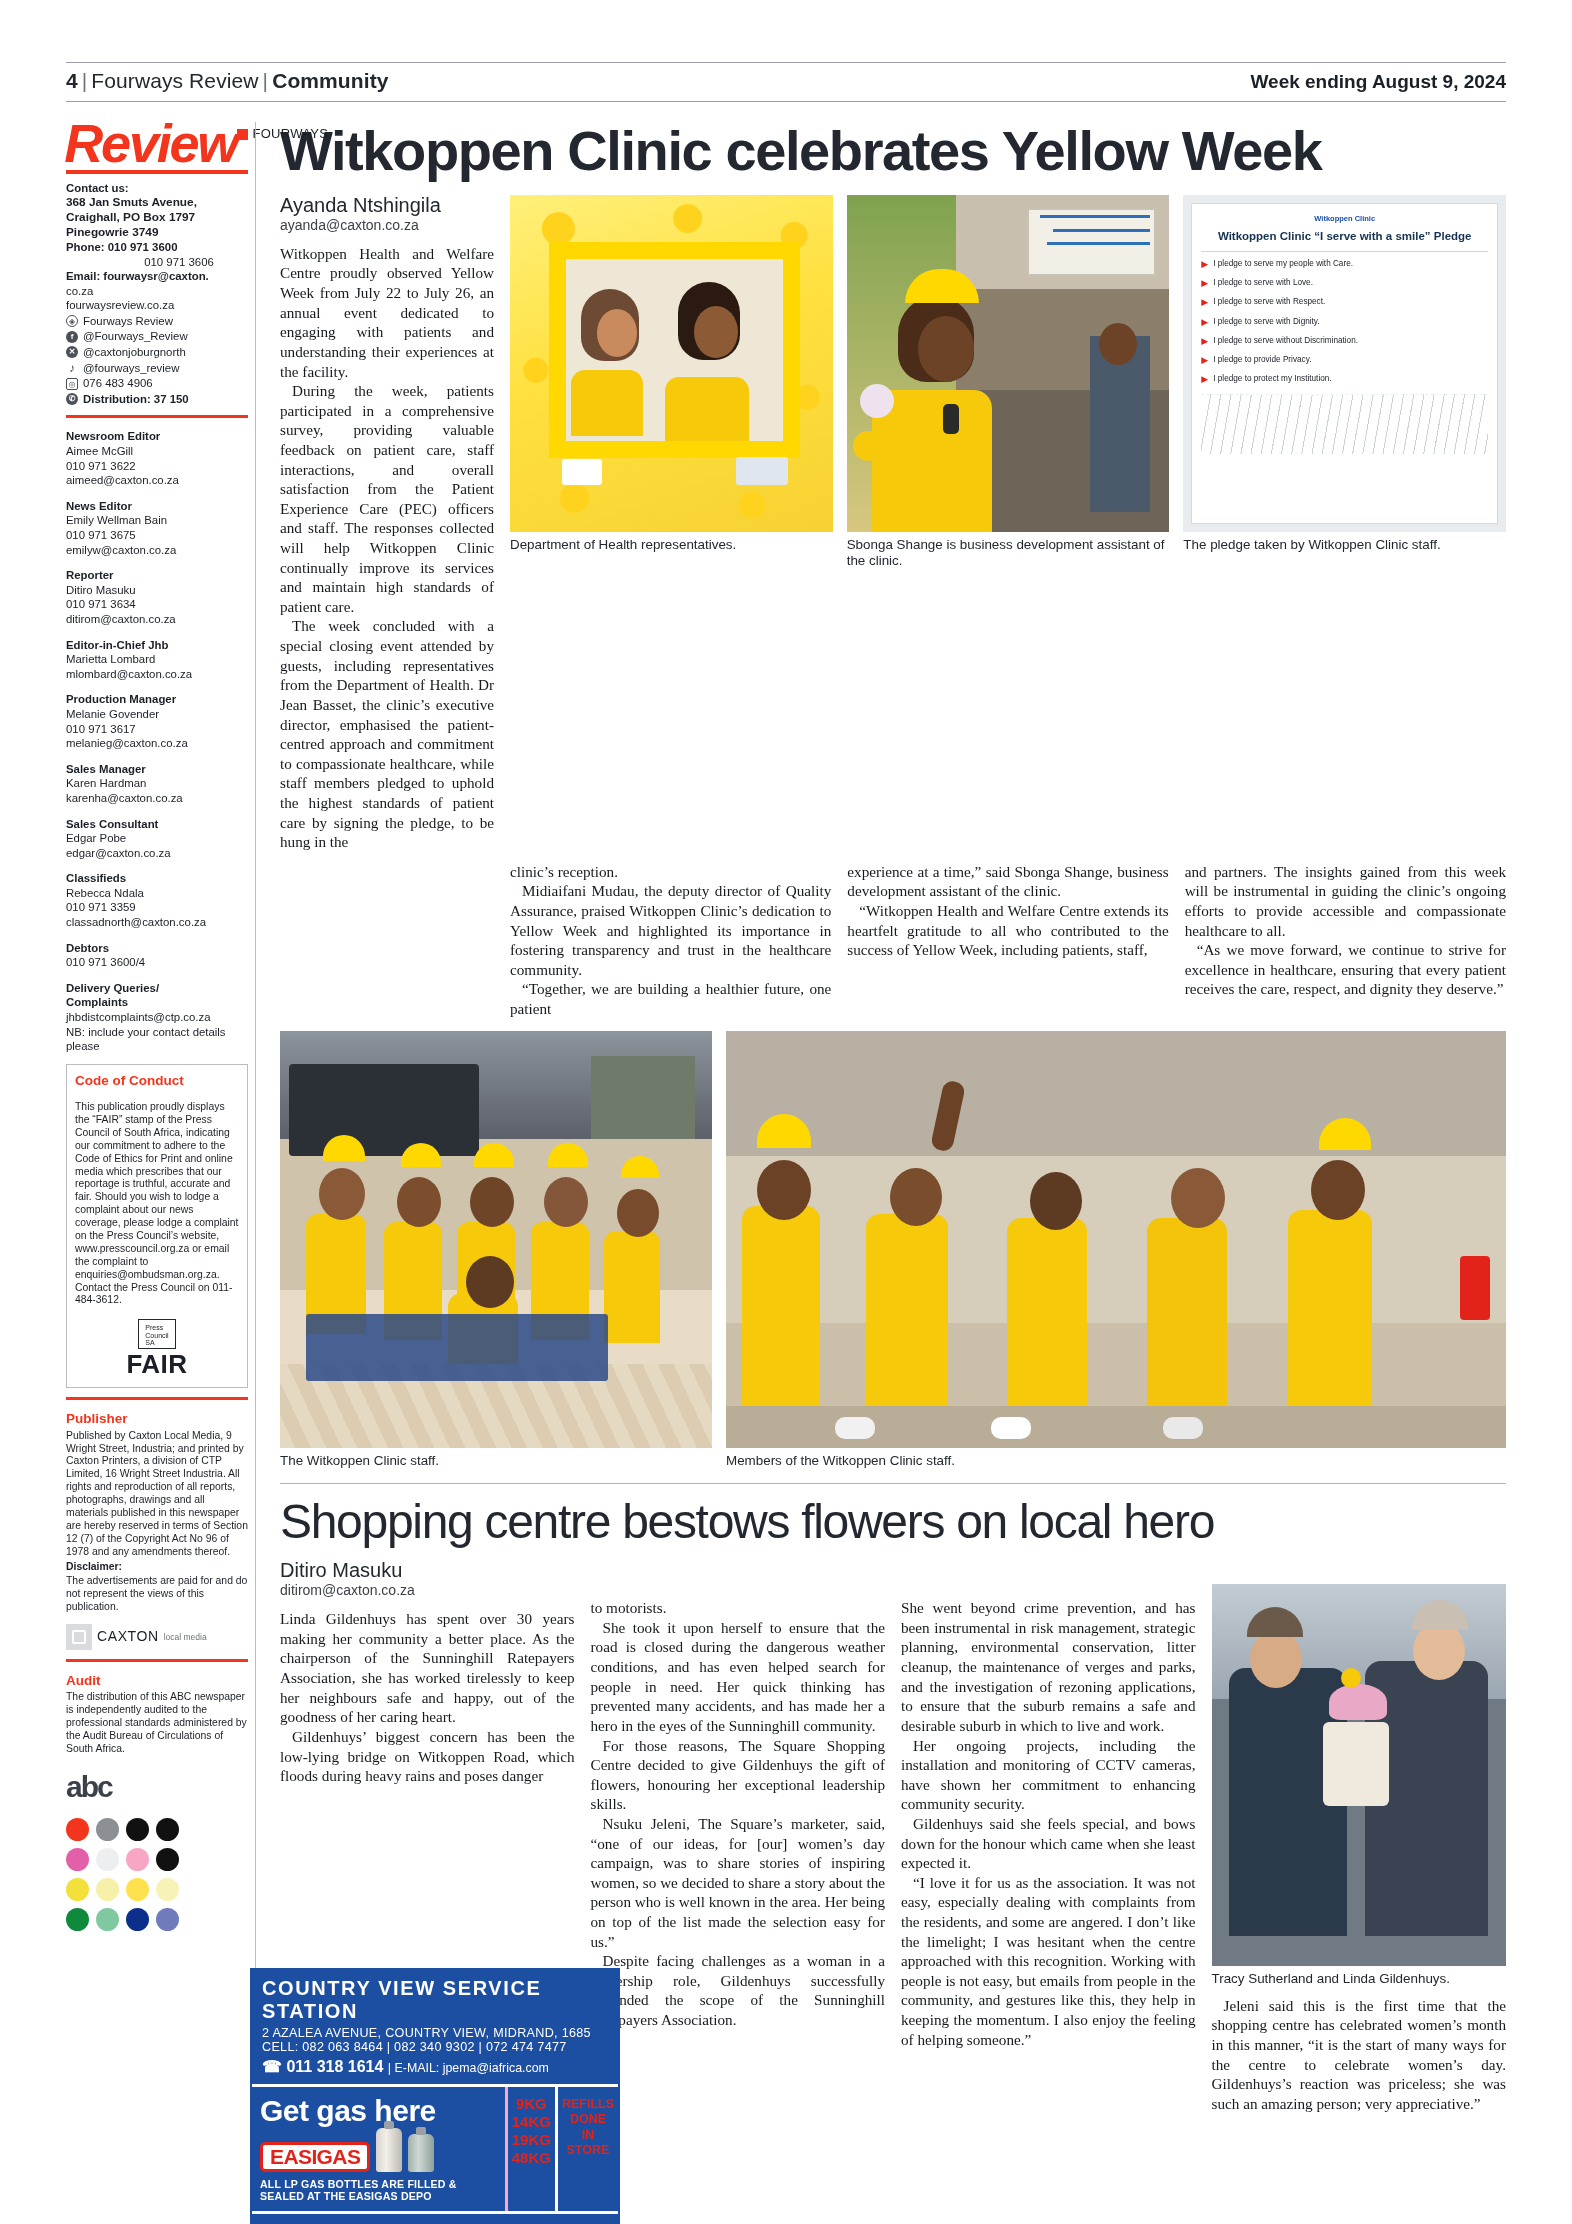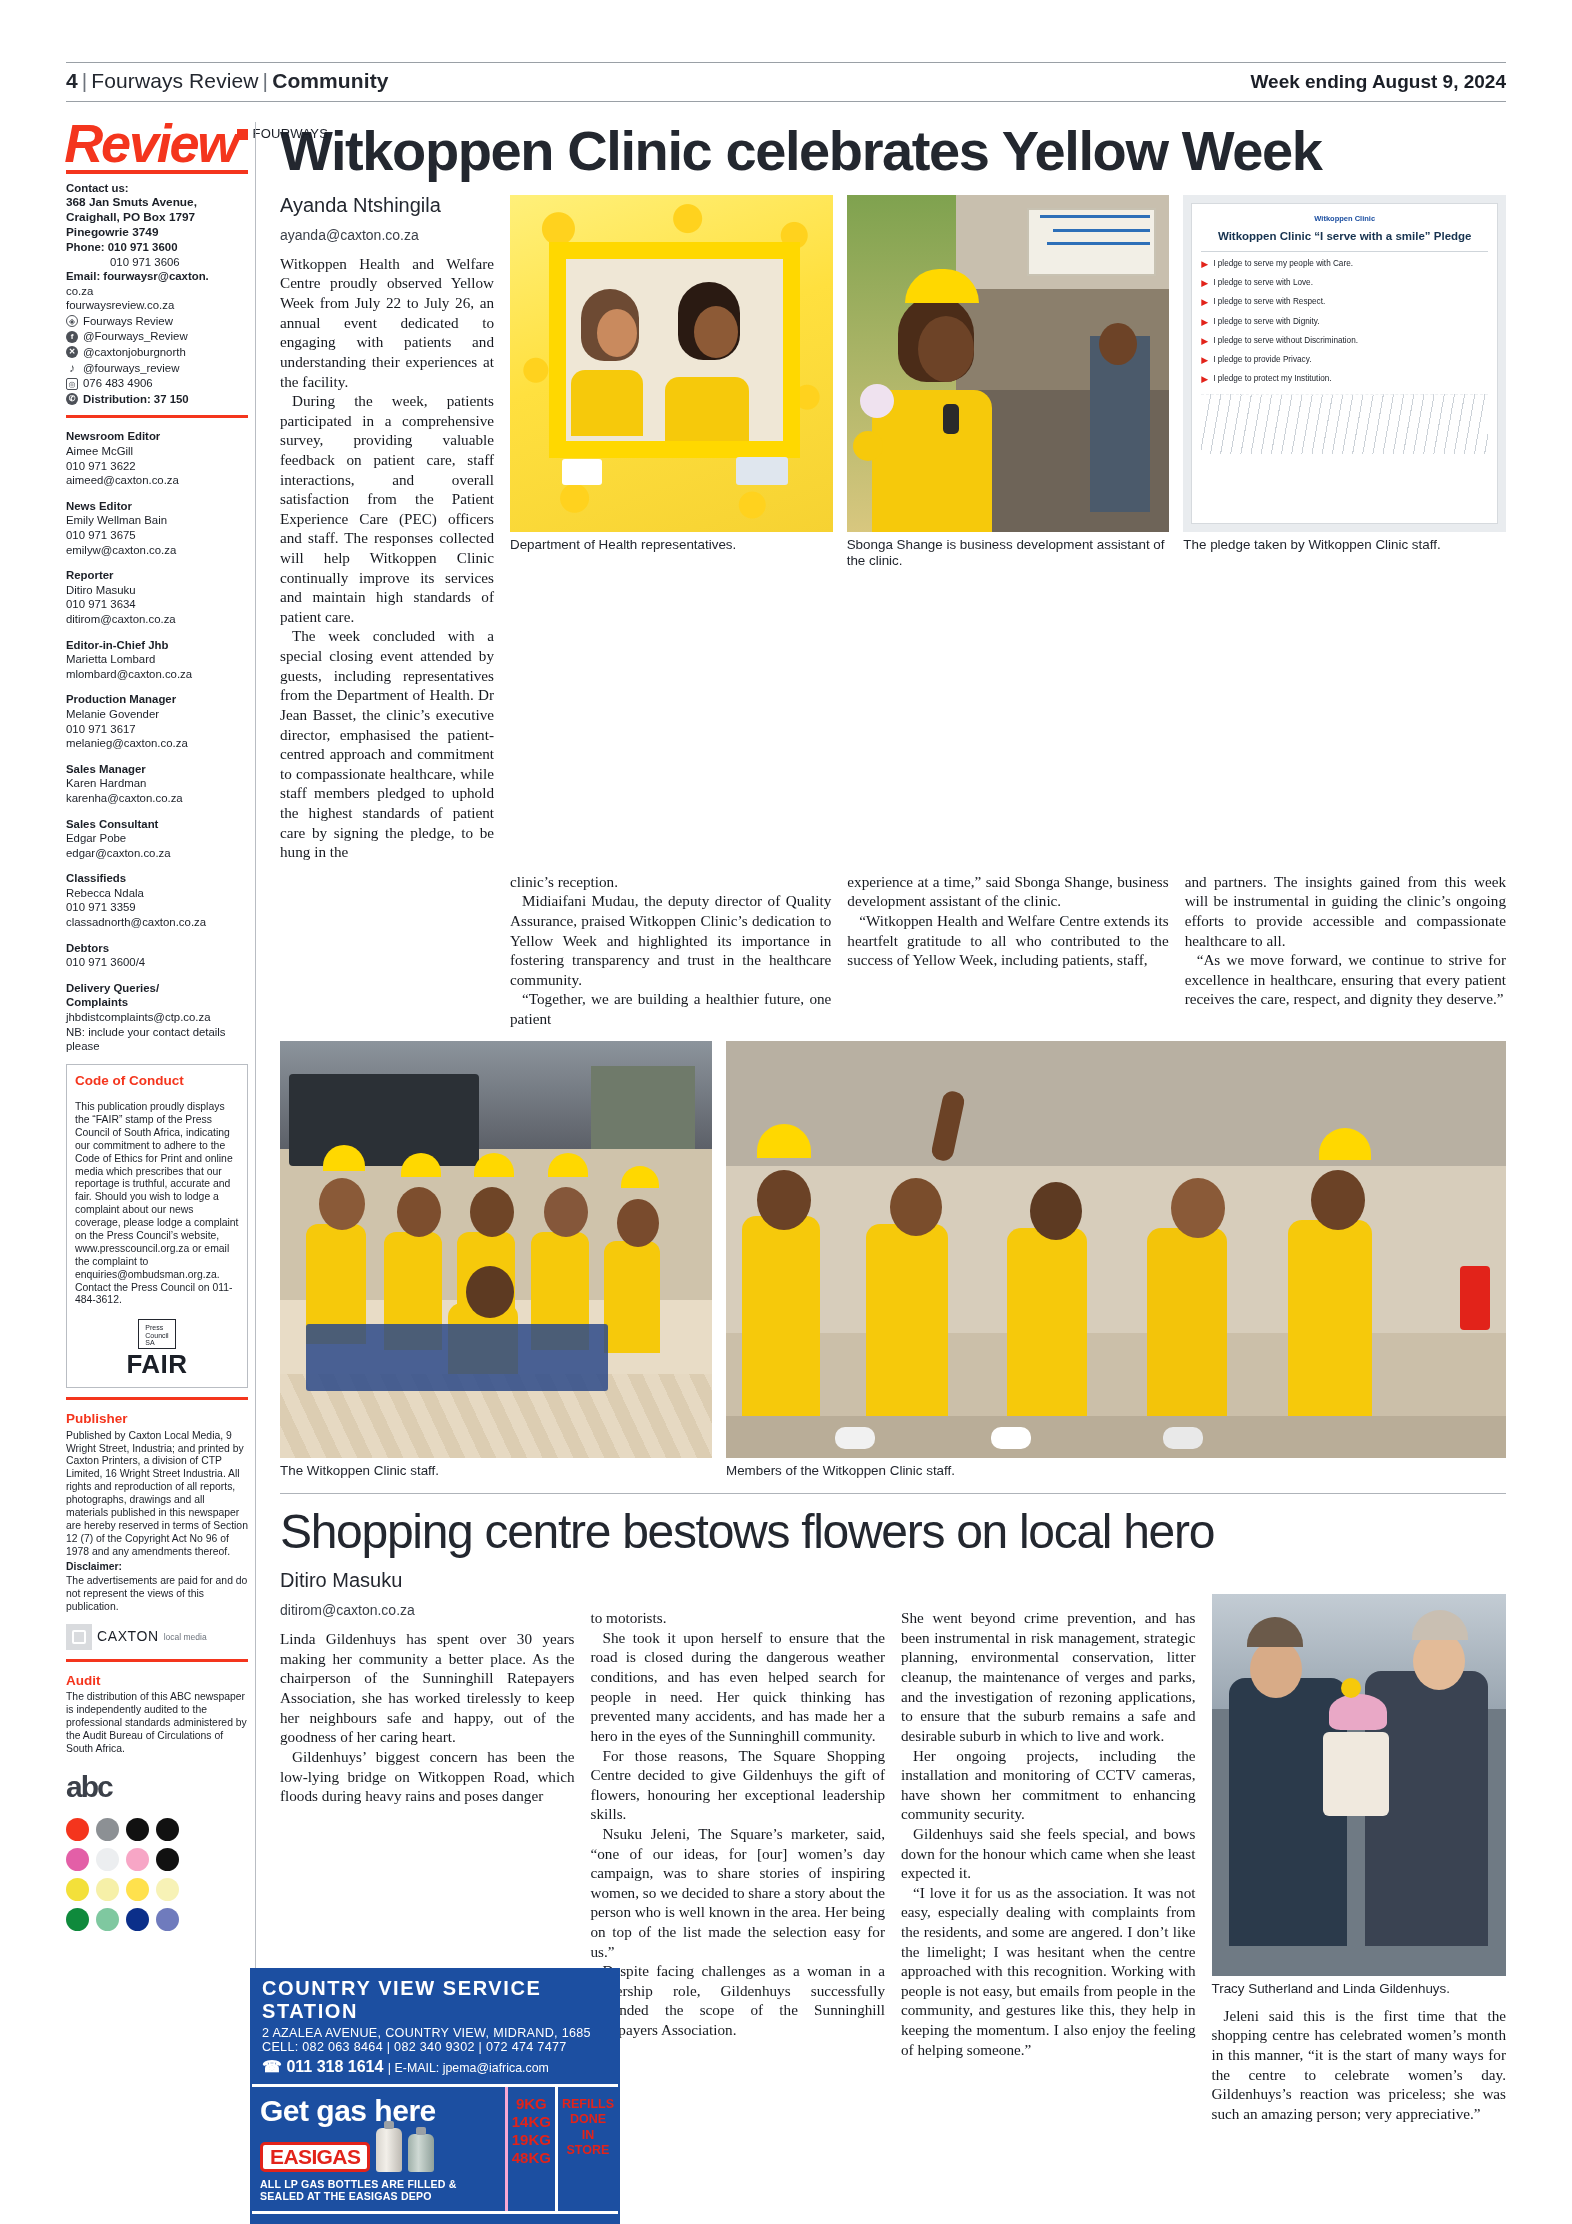--- a/index.html
+++ b/index.html
@@ -45,21 +45,21 @@
   .logo-rule { height: 4px; background: #f4351d; margin-top: 1px; }
 
   
   .rail { font-size: 11.4px; line-height: 1.28; color: #1b1f27; }
   .rail .lbl { font-weight: 700; }
   .rail .blk { margin-top: 11px; }
   .rail .contact-head { font-weight: 700; margin-top: 7px; }
   .rail .addr { font-weight: 700; font-size: 11.8px; line-height: 1.26; }
   .rail .phone-line { font-weight: 700; }
   .rail .phone-line span { font-weight: 700; }
-  .rail .indent { padding-left: 44px; }
+  .rail .indent { padding-left: 44px; text-align: center; }
   .social-row { display: flex; align-items: center; gap: 5px; margin-top: 1px; }
   .si {
     width: 12px; height: 12px; border-radius: 50%;
     background: #4c5057; color: #fff; font-size: 8px; line-height: 12px;
     text-align: center; flex: 0 0 12px; font-weight: 700;
   }
   .si.hollow { background: transparent; color: #4c5057; border: 1.2px solid #4c5057; font-weight: 400; }
   .si.sq { border-radius: 2px; }
   .red-rule { height: 3px; background: #f4351d; margin: 9px 0 8px; }
 
@@ -91,21 +91,21 @@
 
   
   .lead-head {
     font-size: 56px; font-weight: 700; line-height: .98; letter-spacing: -1.4px;
     color: #23272f; margin: 4px 0 16px;
   }
   .rule-hair { height: 1px; background: #aeb3b9; margin: 10px 0 12px; }
 
   
   .byline-name { font-size: 20px; line-height: 1.05; color: #23272f; }
-  .byline-mail { font-size: 14px; color: #3b4049; margin-top: 11px; }
+  .byline-mail { font-size: 14px; color: #3b4049; margin-top: 1px; }
   .body-col { font-family: "Liberation Serif", serif; font-size: 15.2px; line-height: 1.29; text-align: justify; color: #16191f; }
   .body-col p { text-indent: 12px; }
   .body-col p.first { text-indent: 0; margin-top: 11px; }
   .caption { font-size: 13.4px; line-height: 1.24; color: #23272f; margin-top: 5px; }
 
   .top-cols { display: flex; gap: 16px; margin-top: 14px; }
   .col-a { width: 214px; flex: 0 0 214px; }
   .photos-top { flex: 1 1 auto; display: flex; gap: 14px; }
   .ph { position: relative; }
 

